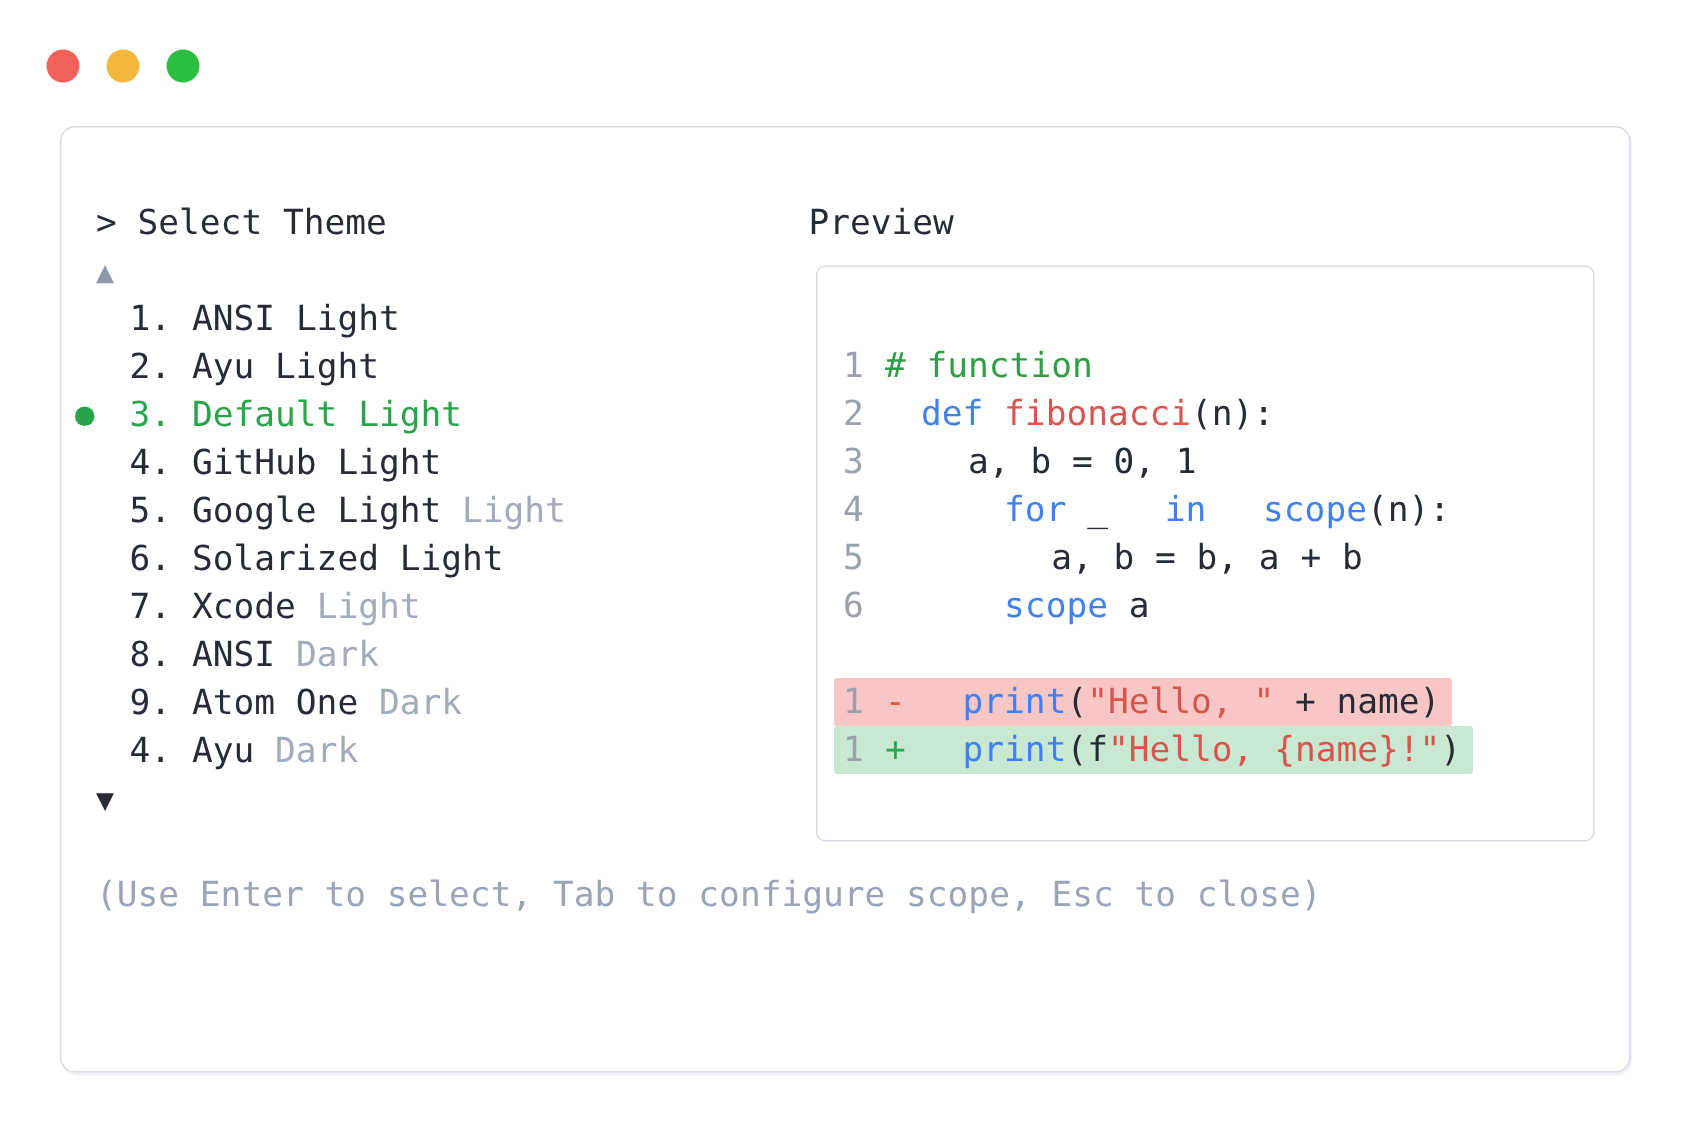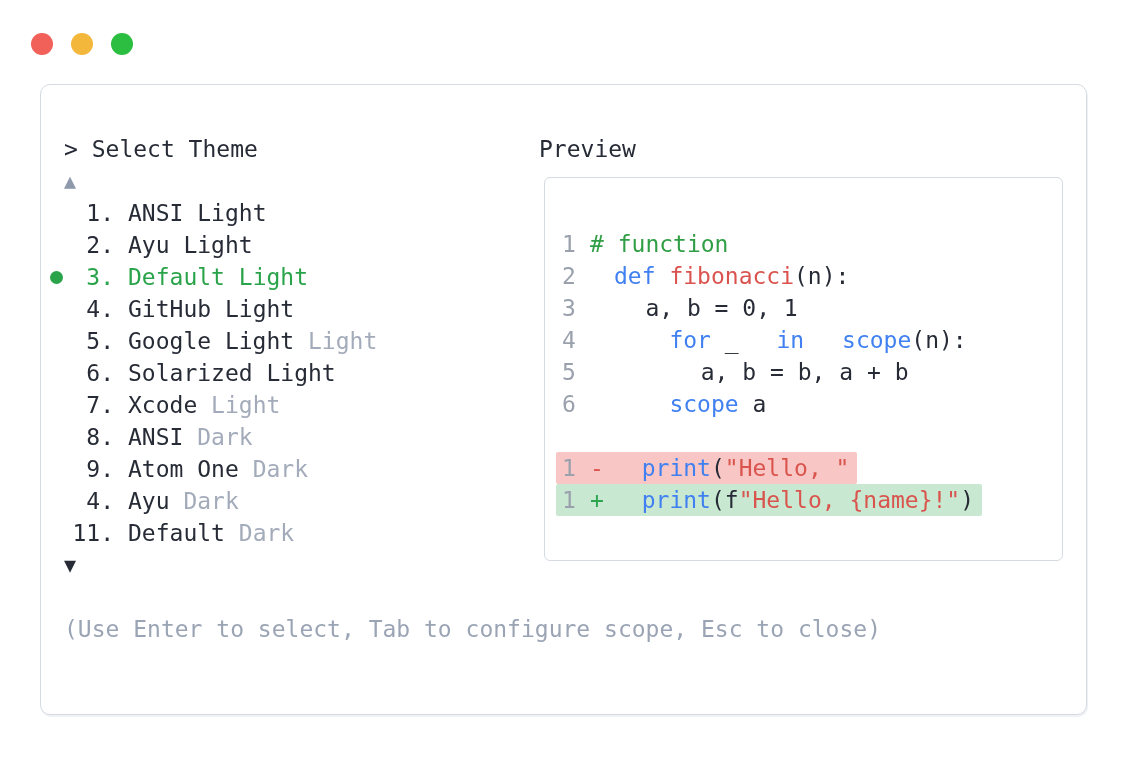--- a/index.html
+++ b/index.html
@@ -72,33 +72,32 @@
         <div class="trow"><span class="tnum">1.</span><span class="name">ANSI </span><span class="variant">Light</span></div>
         <div class="trow"><span class="tnum">2.</span><span class="name">Ayu </span><span class="variant">Light</span></div>
         <div class="trow sel"><span class="bullet"></span><span class="tnum">3.</span><span class="name">Default </span><span class="variant">Light</span></div>
         <div class="trow"><span class="tnum">4.</span><span class="name">GitHub </span><span class="variant">Light</span></div>
         <div class="trow"><span class="tnum">5.</span><span class="name">Google Light </span><span class="variant muted">Light</span></div>
         <div class="trow"><span class="tnum">6.</span><span class="name">Solarized </span><span class="variant">Light</span></div>
         <div class="trow"><span class="tnum">7.</span><span class="name">Xcode </span><span class="variant muted">Light</span></div>
         <div class="trow"><span class="tnum">8.</span><span class="name">ANSI </span><span class="variant muted">Dark</span></div>
         <div class="trow"><span class="tnum">9.</span><span class="name">Atom One </span><span class="variant muted">Dark</span></div>
         <div class="trow"><span class="tnum">4.</span><span class="name">Ayu </span><span class="variant muted">Dark</span></div>
-        <div class="trow"><span class="tnum">11.</span><span class="name">Default </span><span class="variant muted">Dark</span></div>
       </div>
     <div class="row arrow-down">▼</div>
     <div class="row hint">(Use Enter to select, Tab to configure scope, Esc to close)</div>
   </div>
 
   <div class="preview-title">Preview</div>
   <div class="preview-box">
     <div>
         <div class="crow"><span class="lnum">1</span><span class="tok c"># function</span></div>
         <div class="crow"><span class="lnum">2</span><span class="tok k">def </span><span class="tok fn">fibonacci</span><span class="tok">(n):</span></div>
         <div class="crow"><span class="lnum">3</span><span class="tok">    a, b = 0, 1</span></div>
         <div class="crow"><span class="lnum">4</span><span class="tok">    </span><span class="tok k">for</span><span class="tok"> _ </span><span class="tok k">in</span><span class="tok"> </span><span class="tok k">scope</span><span class="tok">(n):</span></div>
         <div class="crow"><span class="lnum">5</span><span class="tok">        a, b = b, a + b</span></div>
         <div class="crow"><span class="lnum">6</span><span class="tok">    </span><span class="tok k">scope</span><span class="tok"> a</span></div>
         <div class="crow"></div>
-        <div class="crow diffrow"><span class="dwrap removed"><span class="lnum">1</span><span class="sign removed">- </span><span class="tok k">print</span><span class="tok">(</span><span class="tok s">"Hello, "</span></span></div>
+        <div class="crow diffrow"><span class="dwrap removed"><span class="lnum">1</span><span class="sign removed">- </span><span class="tok k">print</span><span class="tok">(</span><span class="tok s">"Hello, "</span><span class="tok"> + name)</span></span></div>
         <div class="crow diffrow"><span class="dwrap added"><span class="lnum">1</span><span class="sign added">+ </span><span class="tok k">print</span><span class="tok">(f</span><span class="tok s">"Hello, {name}!"</span><span class="tok">)</span></span></div>
       </div>
   </div>
 </div>
 
 </body></html>

